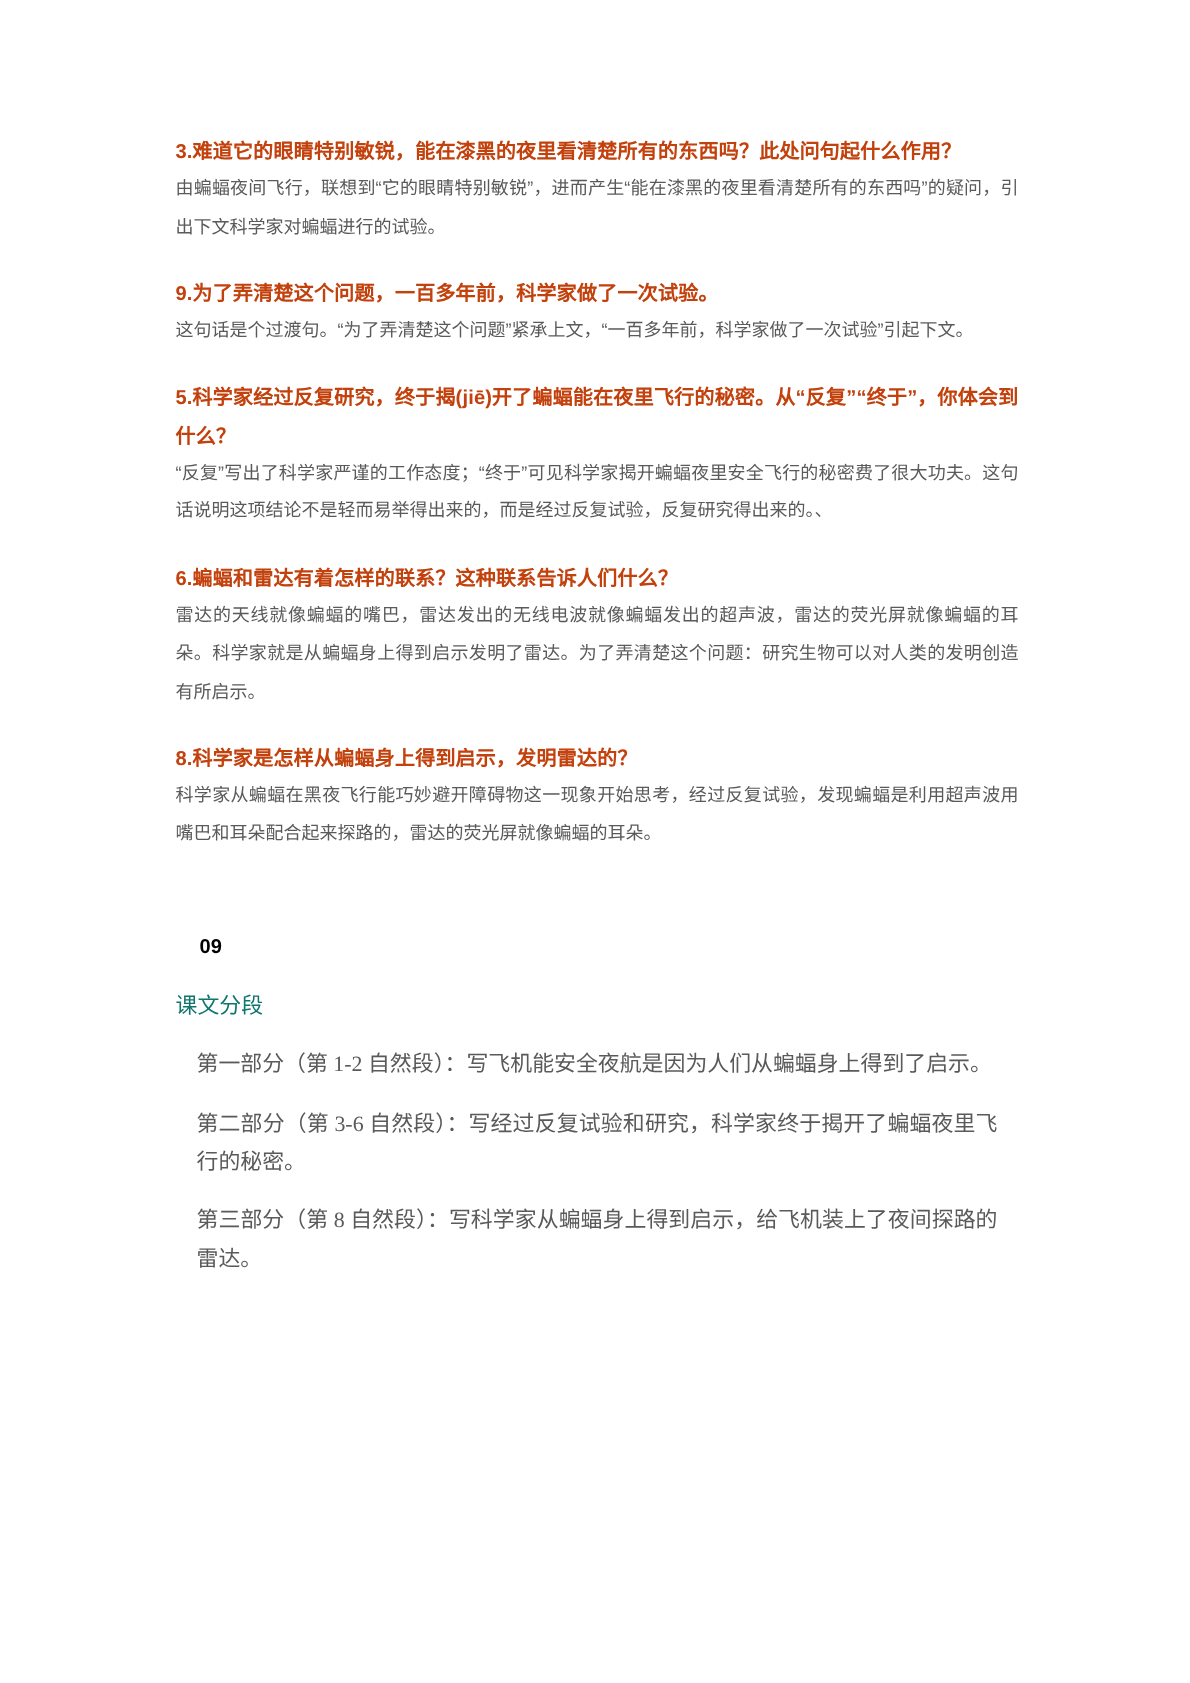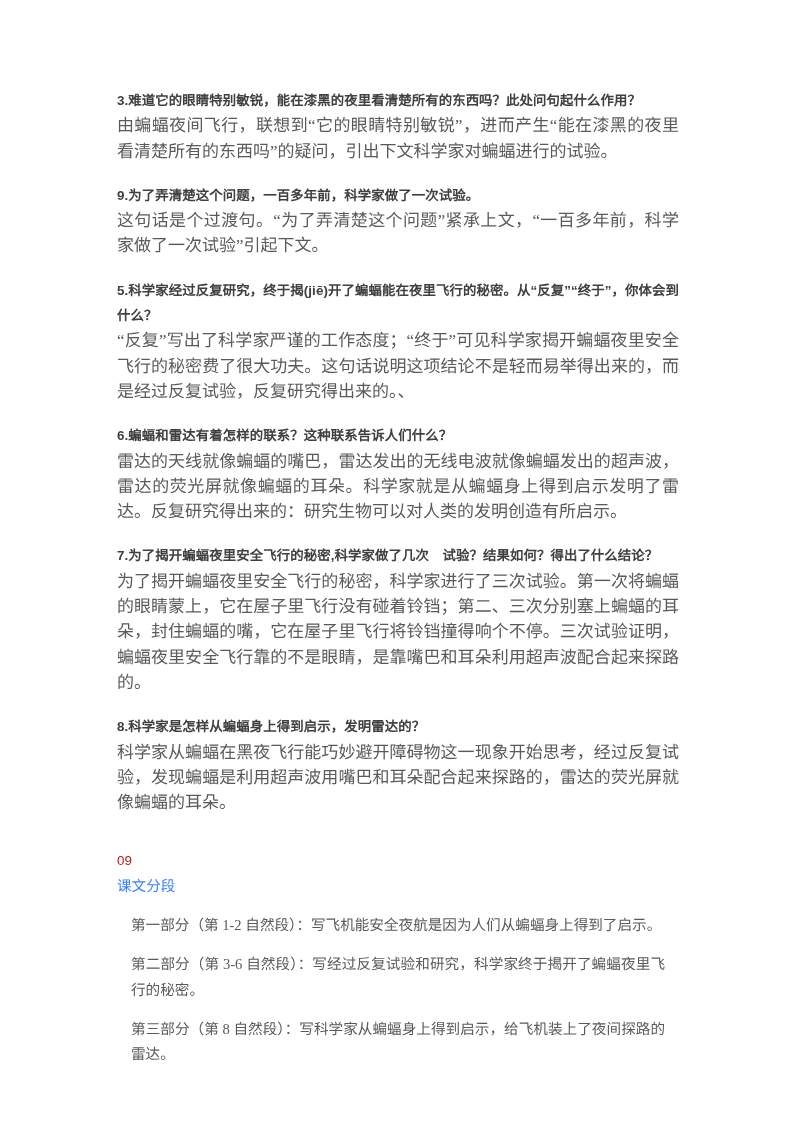--- a/index.html
+++ b/index.html
@@ -29,56 +29,56 @@
     margin: 0 0 19px 0;
   }
   .qa-block:last-child {
     margin-bottom: 0;
   }
   .q-heading {
     font-family: "Liberation Sans", "DejaVu Sans", sans-serif;
     font-weight: bold;
     font-size: 13.4px;
     line-height: 25.3px;
-    color: #404040;
+    color: #c2410c;
     margin: 0;
     text-align: justify;
     text-justify: inter-ideograph;
     letter-spacing: 0.1px;
     word-break: break-all;
   }
   .q-answer {
-    font-family: Liberation Serif, serif;
+    font-family: Liberation Sans, sans-serif;
     font-weight: normal;
-    font-size: 17px;
+    font-size: 12px;
     line-height: 25.3px;
     color: #5a5a5a;
     margin: 0;
     text-align: justify;
     text-justify: inter-ideograph;
     word-break: break-all;
   }
 
   
   .section-block {
     margin: 0 0 19px 0;
   }
   .section-number {
     font-family: "Liberation Sans", "DejaVu Sans", sans-serif;
-    font-weight: normal;
+    font-weight: bold;
     font-size: 13.4px;
     line-height: 25.3px;
-    color: #b91c1c;
-    margin: 0;
+    color: #000000;
+    margin: 16px;
   }
   .section-title {
     font-family: "Liberation Serif", "DejaVu Serif", serif;
     font-size: 14.6px;
     line-height: 25.3px;
-    color: #3b82f6;
+    color: #0f766e;
     margin: 0;
   }
   .section-para {
     font-family: "Liberation Serif", "DejaVu Serif", serif;
     font-size: 14.6px;
     line-height: 25.3px;
     color: #5a5a5a;
     margin: 14px;
     text-align: justify;
     text-justify: inter-ideograph;
@@ -105,27 +105,23 @@
       <p class="q-answer">这句话是个过渡句。“为了弄清楚这个问题”紧承上文，“一百多年前，科学家做了一次试验”引起下文。</p>
     </div>
 
     <div class="qa-block">
       <p class="q-heading">5.科学家经过反复研究，终于揭(jiē)开了蝙蝠能在夜里飞行的秘密。从“反复”“终于”，你体会到什么？</p>
       <p class="q-answer">“反复”写出了科学家严谨的工作态度；“终于”可见科学家揭开蝙蝠夜里安全飞行的秘密费了很大功夫。这句话说明这项结论不是轻而易举得出来的，而是经过反复试验，反复研究得出来的。、</p>
     </div>
 
     <div class="qa-block">
       <p class="q-heading">6.蝙蝠和雷达有着怎样的联系？这种联系告诉人们什么？</p>
-      <p class="q-answer">雷达的天线就像蝙蝠的嘴巴，雷达发出的无线电波就像蝙蝠发出的超声波，雷达的荧光屏就像蝙蝠的耳朵。科学家就是从蝙蝠身上得到启示发明了雷达。反复研究得出来的：研究生物可以对人类的发明创造有所启示。</p>
+      <p class="q-answer">雷达的天线就像蝙蝠的嘴巴，雷达发出的无线电波就像蝙蝠发出的超声波，雷达的荧光屏就像蝙蝠的耳朵。科学家就是从蝙蝠身上得到启示发明了雷达。为了弄清楚这个问题：研究生物可以对人类的发明创造有所启示。</p>
     </div>
 
-    <div class="qa-block">
-      <p class="q-heading">7.为了揭开蝙蝠夜里安全飞行的秘密,科学家做了几次　试验？结果如何？得出了什么结论？</p>
-      <p class="q-answer">为了揭开蝙蝠夜里安全飞行的秘密，科学家进行了三次试验。第一次将蝙蝠的眼睛蒙上，它在屋子里飞行没有碰着铃铛；第二、三次分别塞上蝙蝠的耳朵，封住蝙蝠的嘴，它在屋子里飞行将铃铛撞得响个不停。三次试验证明，蝙蝠夜里安全飞行靠的不是眼睛，是靠嘴巴和耳朵利用超声波配合起来探路的。</p>
-    </div>
 
     <div class="qa-block">
       <p class="q-heading">8.科学家是怎样从蝙蝠身上得到启示，发明雷达的？</p>
       <p class="q-answer">科学家从蝙蝠在黑夜飞行能巧妙避开障碍物这一现象开始思考，经过反复试验，发现蝙蝠是利用超声波用嘴巴和耳朵配合起来探路的，雷达的荧光屏就像蝙蝠的耳朵。</p>
     </div>
 
     <div class="spacer-gap"></div>
 
     <div class="section-block">
       <p class="section-number">09</p>

